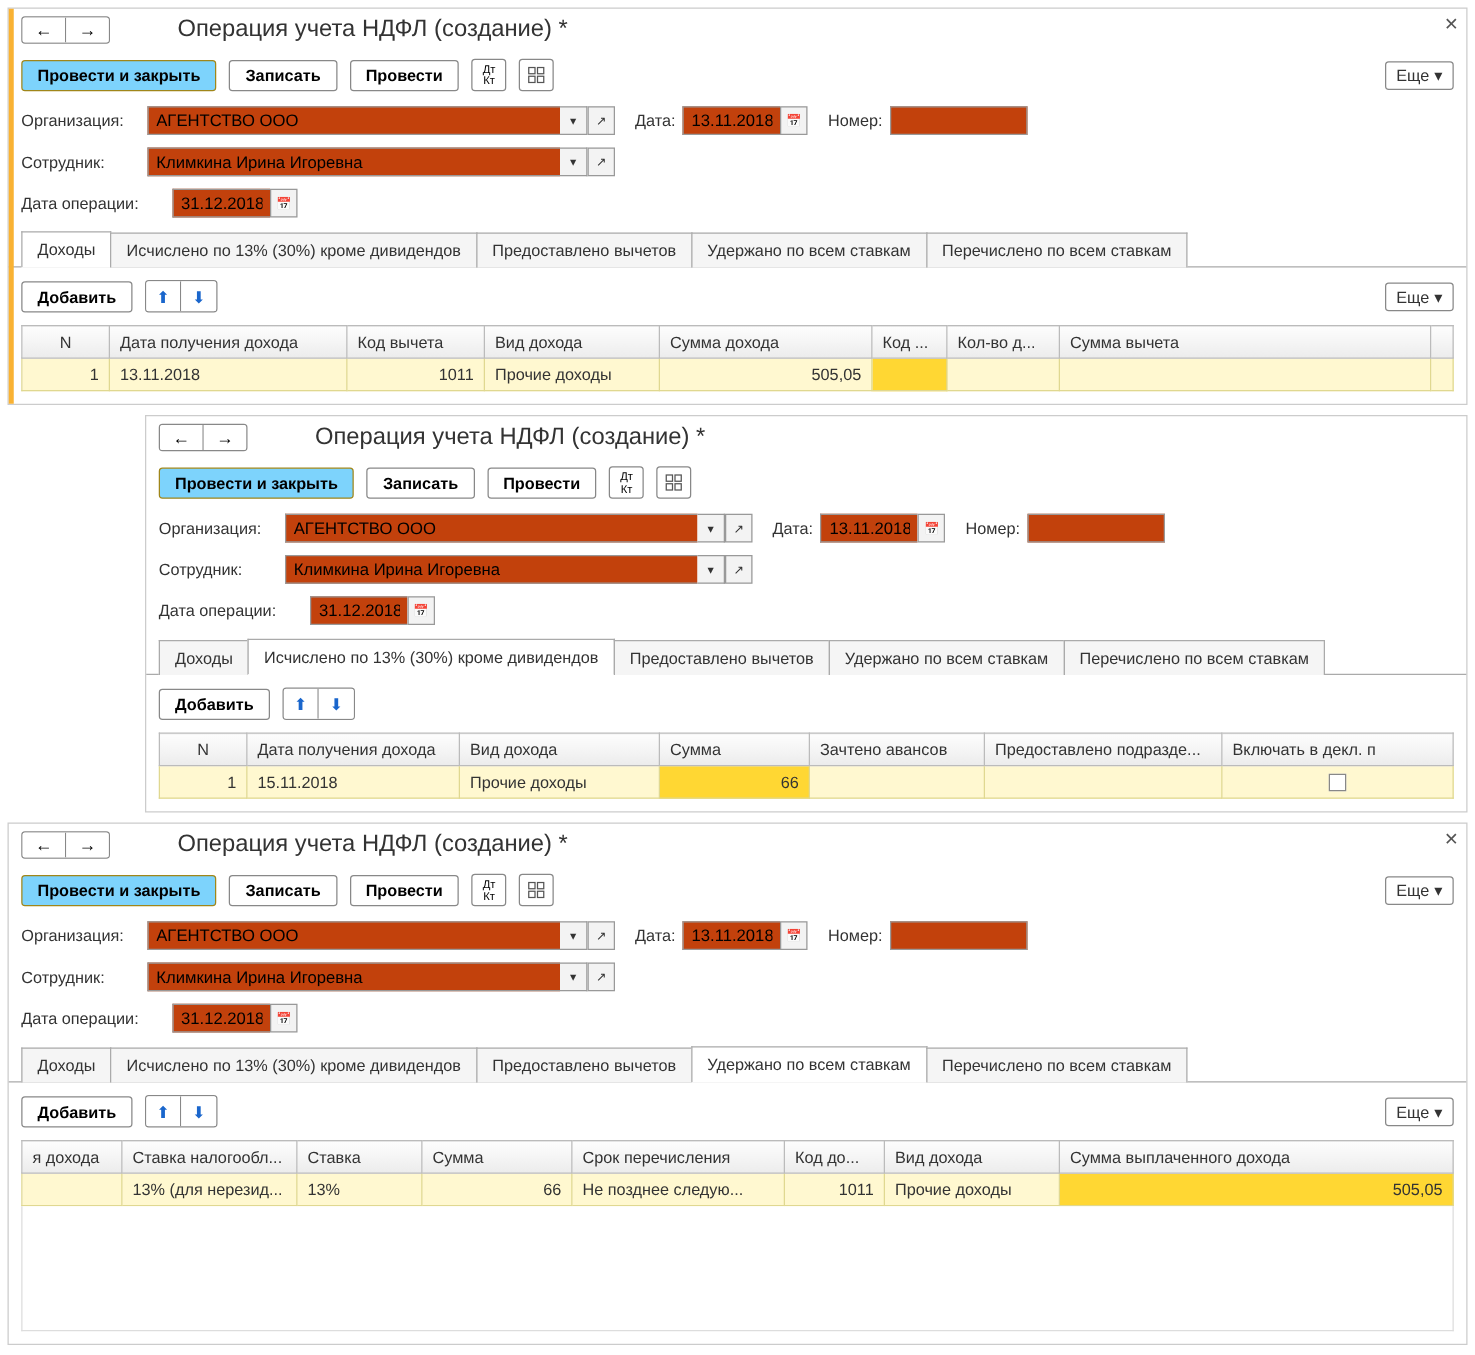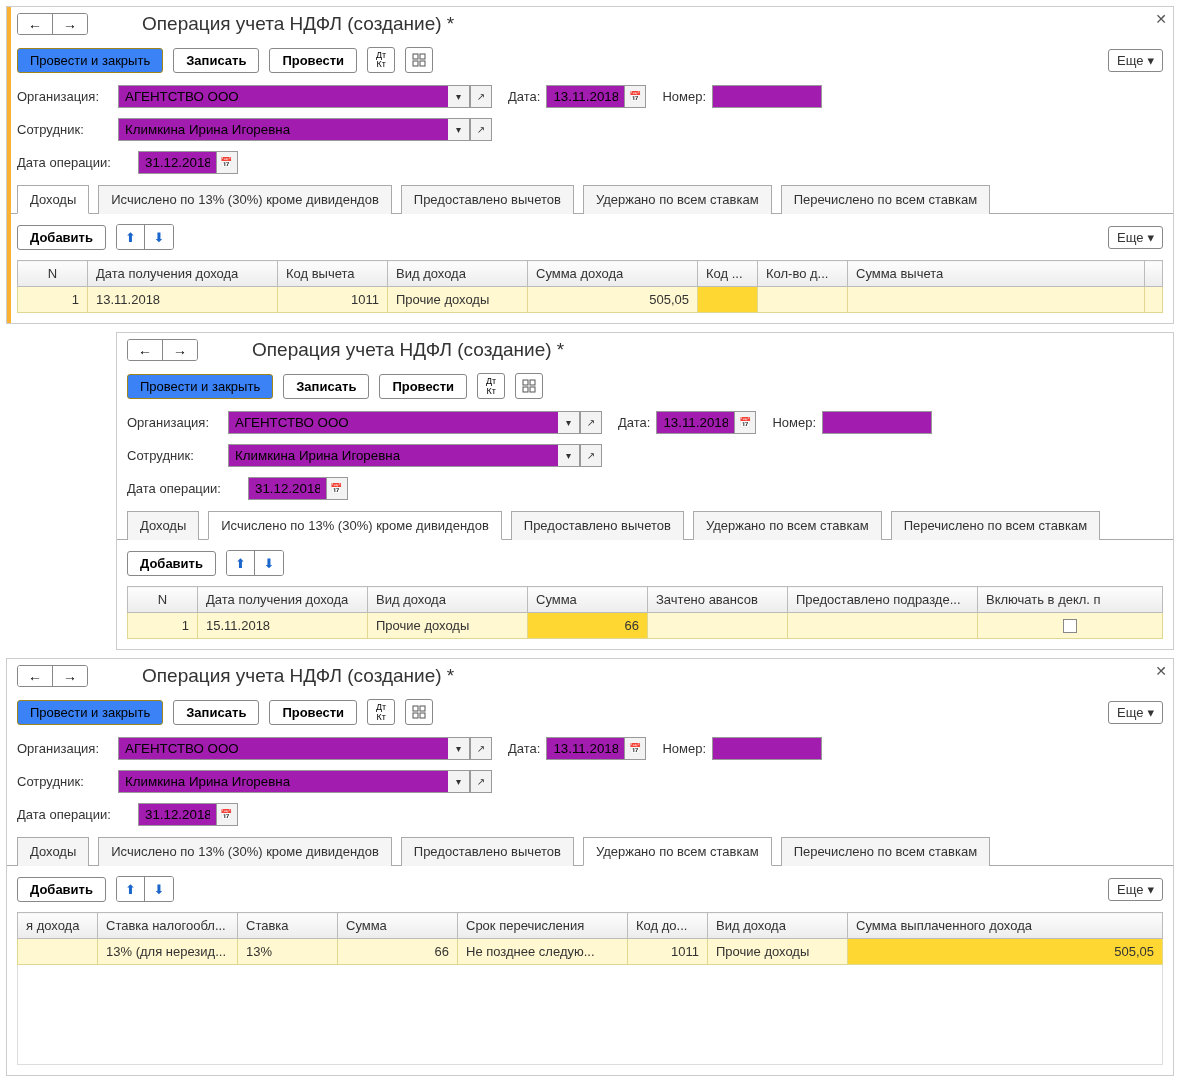--- a/index.html
+++ b/index.html
@@ -7,32 +7,32 @@
   .window { border:1px solid #ccc; background:#fff; margin-bottom:8px; position:relative; }
   .window.narrow { margin-left:110px; }
   .closebtn { position:absolute; right:6px; top:4px; cursor:pointer; font-size:14px; color:#555;}
   .titlebar { display:flex; align-items:center; padding:6px 10px 12px 10px; gap:10px; }
   .nav { display:flex; border:1px solid #888; border-radius:3px; overflow:hidden; }
   .nav button { background:#fff; border:none; border-right:1px solid #888; padding:2px 10px; cursor:pointer; font-size:14px;}
   .nav button:last-child { border-right:none; }
   .title { font-size:19px; margin-left:44px;}
   .toolbar { display:flex; align-items:center; padding:0 10px 12px 10px; gap:10px; }
   .btn { border:1px solid #888; border-radius:3px; background:#fff; padding:4px 12px; cursor:pointer; font-size:13px;font-weight:bold; }
-  .btn.primary { background:#3b82f6; border-color:#a0861a; font-weight:normal; }
+  .btn.primary { background:#7dd3fc; border-color:#a0861a; font-weight:bold; }
   .iconbtn { border:1px solid #888; border-radius:3px; background:#fff; width:28px; height:26px; cursor:pointer; display:inline-flex; align-items:center; justify-content:center; font-size:11px;}
   .spacer { flex:1; }
   .more { border:1px solid #888; border-radius:3px; background:#fff; padding:3px 8px; cursor:pointer; display:flex; align-items:center; gap:4px;}
   .fieldrow { display:flex; align-items:center; padding:0 10px 10px 10px; gap:6px; flex-wrap:wrap;}
   .lbl { min-width:95px; }
-  .input { border:1px solid #999; padding:3px 6px; background:#a21caf; }
+  .input { border:1px solid #999; padding:3px 6px; background:#c2410c; }
   .combo { display:flex; }
   .combo .input { border-right:none; }
   .combo .cbtn { border:1px solid #999; border-left:none; background:#f3f3f3; width:22px; cursor:pointer; display:flex; align-items:center; justify-content:center; font-size:10px;}
   .combo .cbtn.last { border-left:1px solid #999; }
-  .tabs { display:flex; border-bottom:1px solid #aaa; padding:0 0 0 10px; gap:10px; }
+  .tabs { display:flex; border-bottom:1px solid #aaa; padding:0 0 0 10px; gap:0;align-items:flex-end; }
   .tab { border:1px solid #aaa; border-bottom:none; padding:6px 12px; background:#f5f5f5; cursor:pointer; margin-right:-1px; position:relative; top:1px;}
   .tab.active { background:#fff; border-bottom:1px solid #fff; }
   .tabbody { padding:10px; }
   .actionrow { display:flex; align-items:center; gap:10px; padding-bottom:10px;}
   .arrows { display:flex; border:1px solid #888; border-radius:3px; overflow:hidden;}
   .arrows .ab { border:none; border-right:1px solid #888; background:#fff; width:28px; height:24px; cursor:pointer; font-size:13px;}
   .arrows .ab:last-child { border-right:none;}
   .ab.up { color:#1a66cc; }
   .ab.down { color:#1a66cc; }
   table.grid { width:100%; border-collapse:collapse; }

